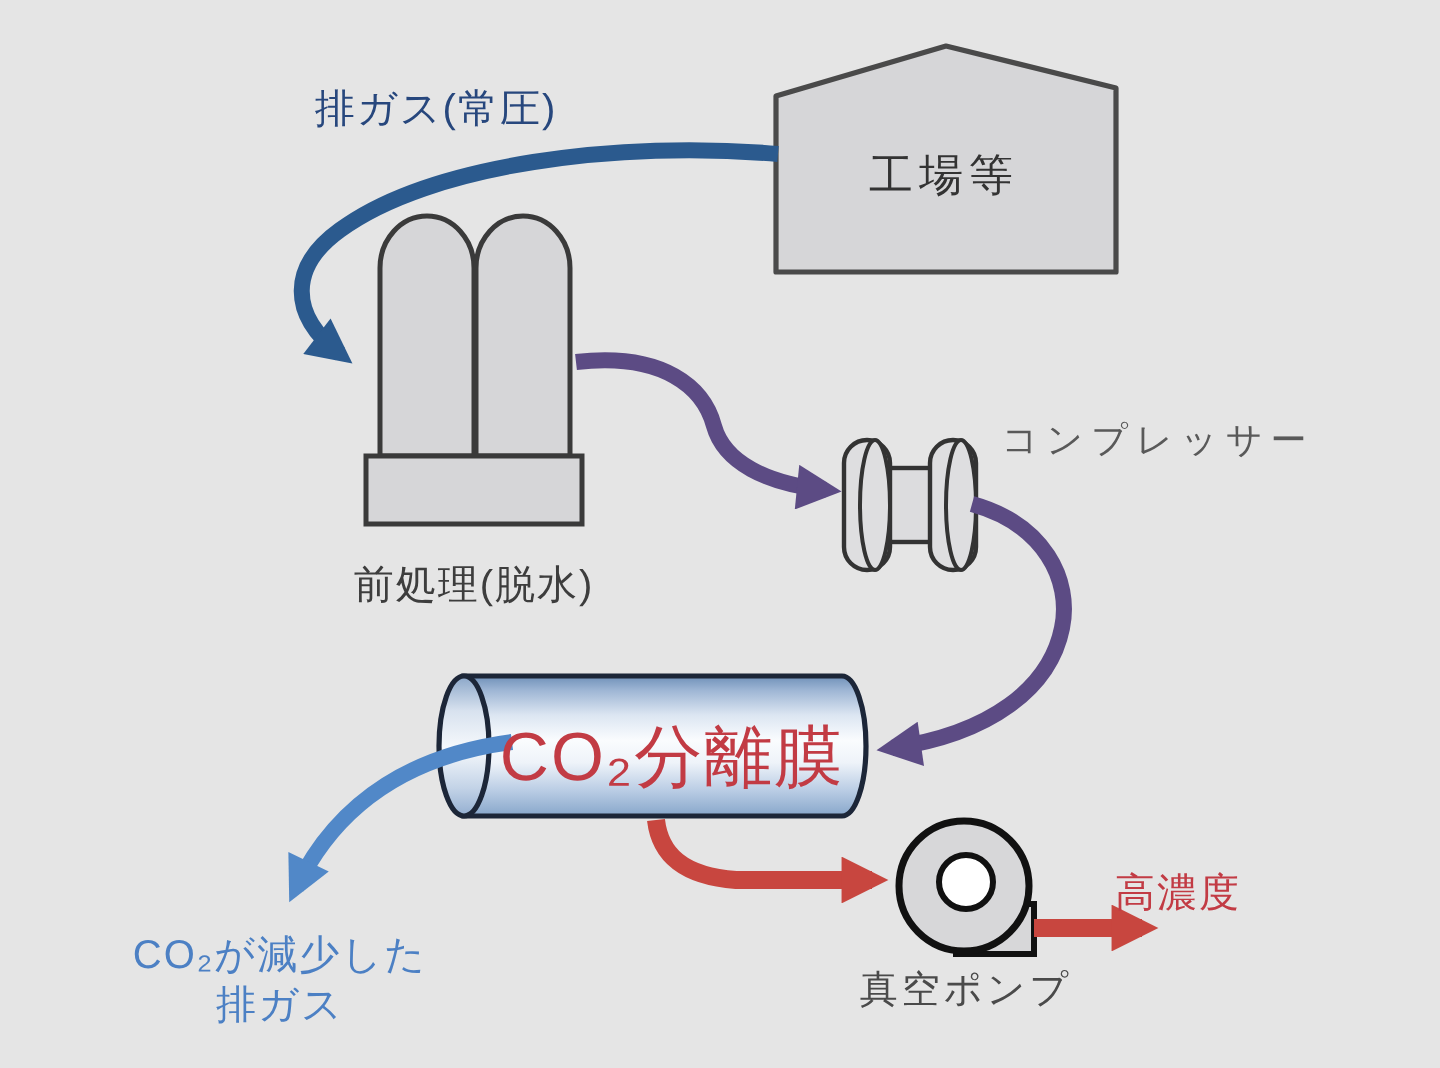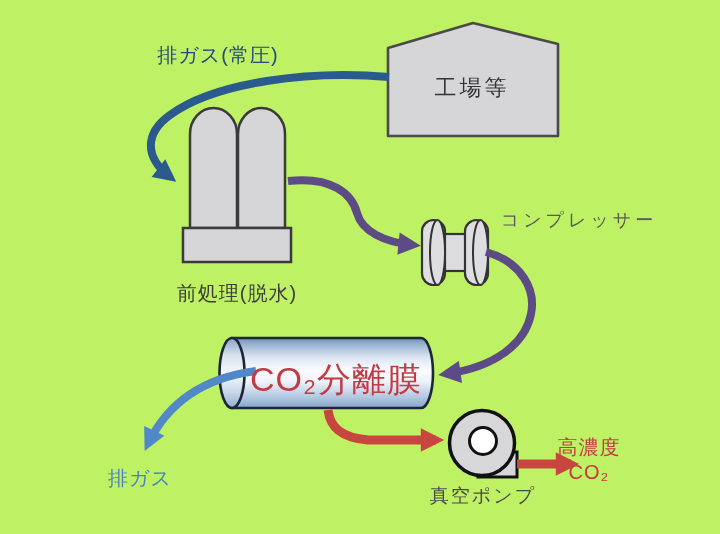--- a/index.html
+++ b/index.html
@@ -1,18 +1,18 @@
 <!DOCTYPE html>
 <html><head>
 <meta charset="utf-8">
 <title>Diagram</title>
 <style>
   html,body{margin:0;padding:0;background:#ffffff;}
   .canvas{
-    position:relative;width:720px;height:534px;background:#bef264;overflow:hidden;
+    position:relative;width:720px;height:534px;background:#e5e5e5;overflow:hidden;
     font-family:"Liberation Sans","DejaVu Sans",sans-serif;
   }
   .canvas svg{position:absolute;left:0;top:0;}
   .lbl{position:absolute;white-space:nowrap;transform:translateX(-50%);line-height:1.25;}
   .lbl-exhaust{left:218px;top:43px;font-size:20px;font-weight:500;color:#27477d;letter-spacing:1px;}
   .lbl-factory{left:472px;top:74px;font-size:22px;color:#333333;letter-spacing:3px;}
   .lbl-compressor{left:579px;top:209px;font-size:18px;color:#595959;letter-spacing:4px;}
   .lbl-pretreat{left:237px;top:281px;font-size:20px;color:#3d3d3d;letter-spacing:1px;text-align:right;}
   .lbl-membrane{left:336px;top:358px;font-size:34px;color:#c23b44;letter-spacing:1px;}
   .lbl-pump{left:483px;top:484px;font-size:19px;color:#4a4a4a;letter-spacing:2px;}
@@ -103,20 +103,20 @@
   <div class="lbl lbl-compressor">コンプレッサー</div>
 
   <div class="lbl lbl-pretreat">前処理(脱水)</div>
 
   <div class="lbl lbl-membrane">CO₂分離膜</div>
 
   <div class="lbl lbl-pump">真空ポンプ</div>
 
   <div class="lbl lbl-high">
     <div>高濃度</div>
-    <div>CO₂</div>
   </div>
 
   <div class="lbl lbl-reduced">
+    <div>CO₂が減少した</div>
     <div>排ガス</div>
   </div>
 
 </div>
 
 </body></html>

